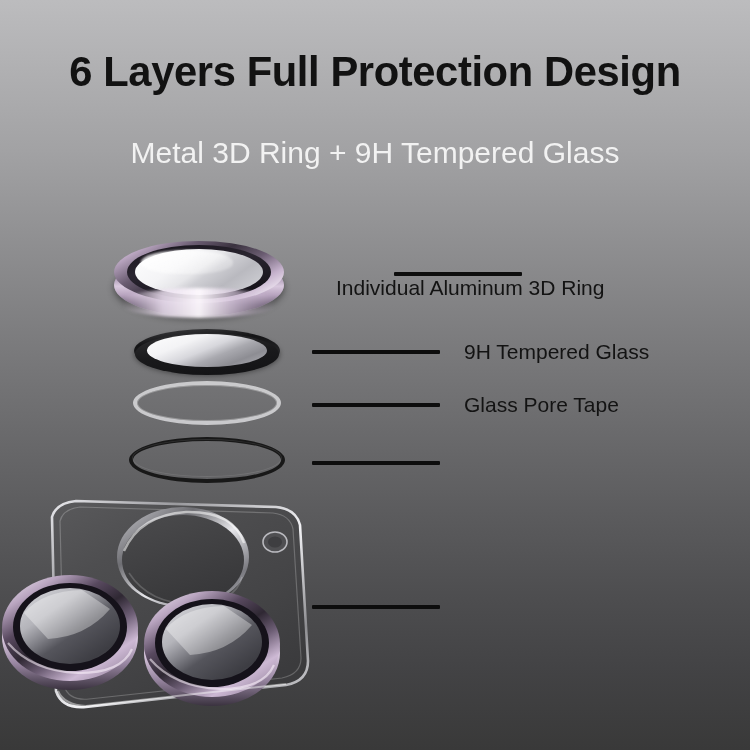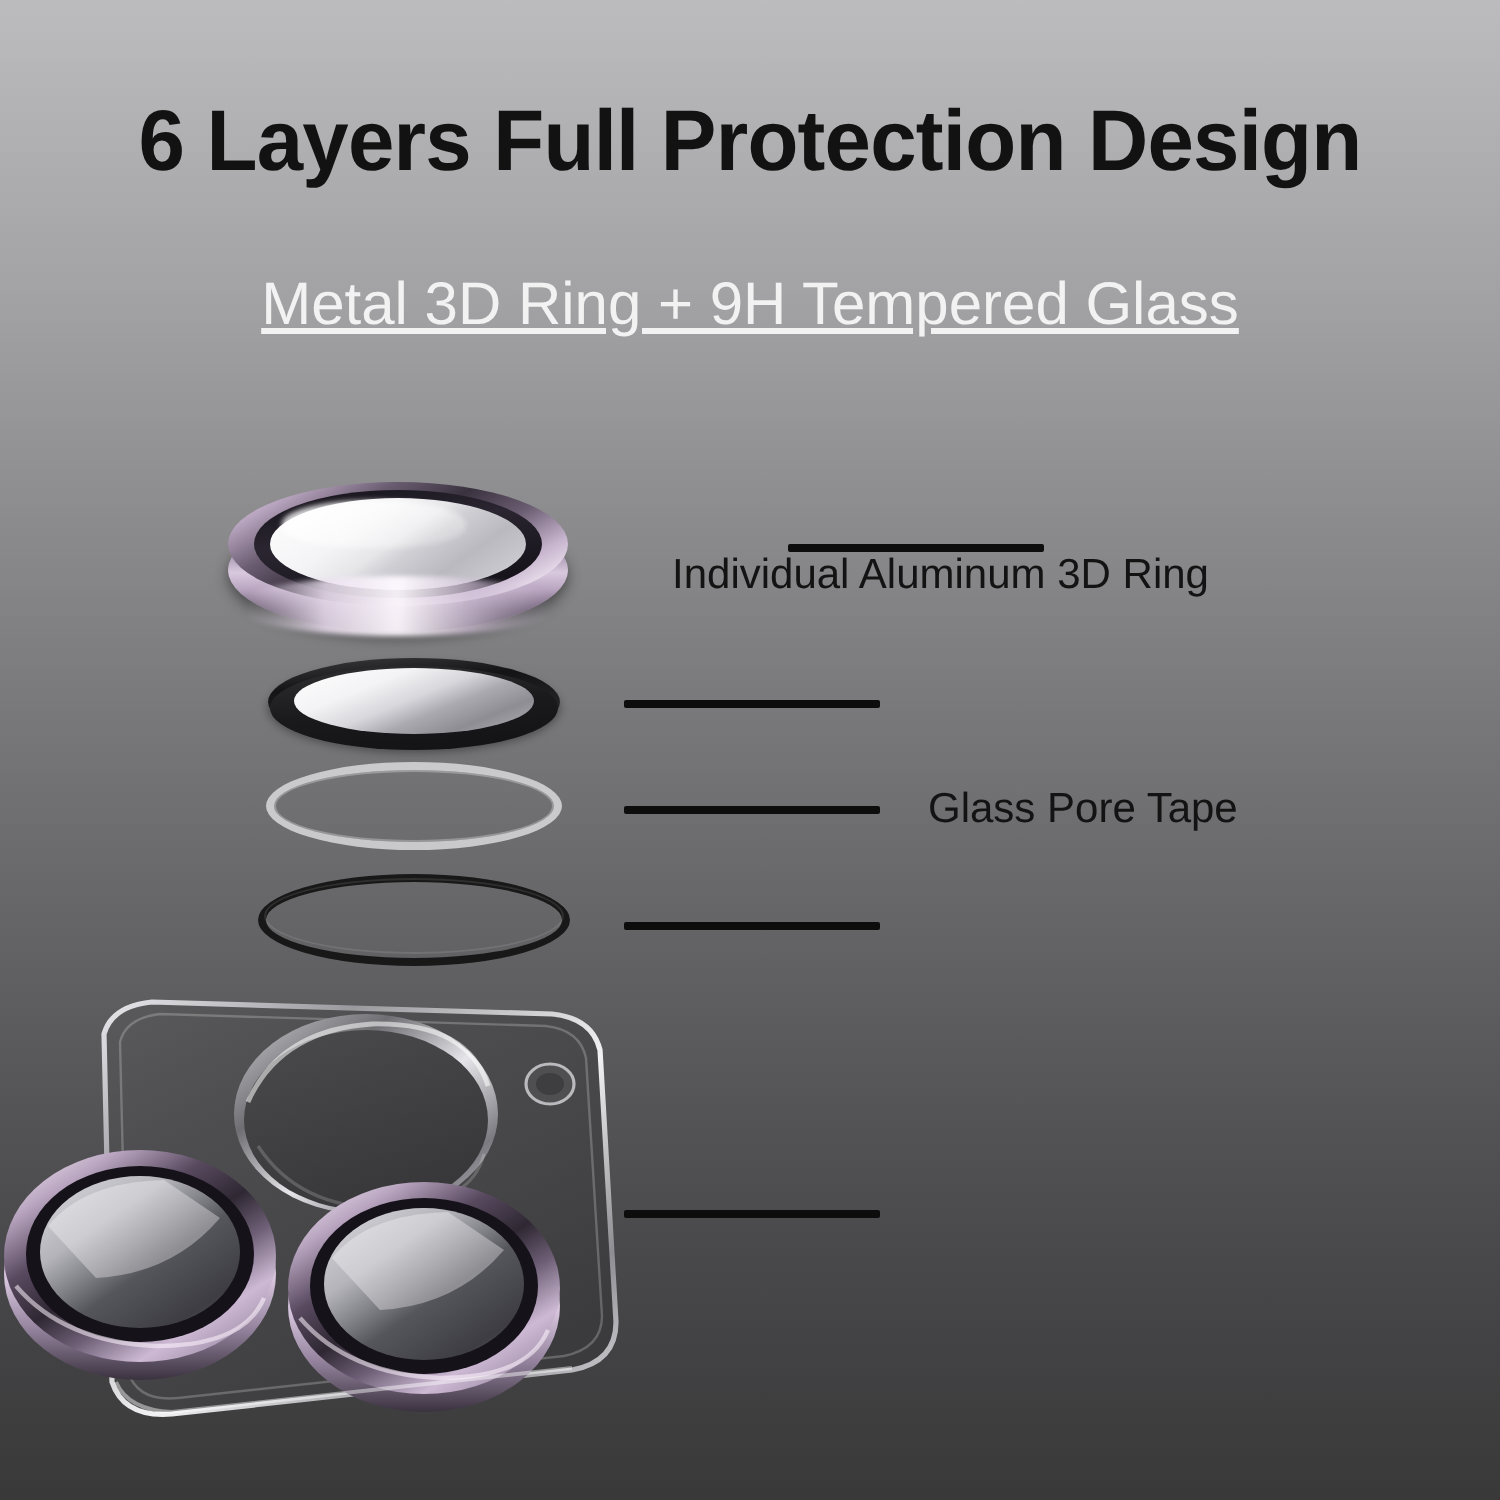--- a/index.html
+++ b/index.html
@@ -185,21 +185,21 @@
   
   .nosel { user-select: none; }
 </style>
 </head>
 <body>
 
 <div id="stage" style="background: linear-gradient(rgb(188, 188, 190) 0%, rgb(162, 162, 164) 20%, rgb(142, 142, 144) 33%, rgb(124, 124, 126) 45%, rgb(107, 107, 109) 57%, rgb(92, 92, 94) 68%, rgb(78, 78, 80) 79%, rgb(67, 67, 69) 89%, rgb(57, 57, 57) 100%);">
 
   <div id="title" class="nosel" style="color: rgb(18, 18, 18);">6 Layers Full Protection Design</div>
 
-  <div id="subtitle" class="nosel" style="color: rgb(242, 242, 242); text-decoration: underline;">Metal 3D Ring + 9H Tempered Glass</div>
+  <div id="subtitle" class="nosel" style="color: rgb(242, 242, 242);">Metal 3D Ring + 9H Tempered Glass</div>
 
   <div class="part" id="part-ring3d">
     <div class="metal-side"></div>
     <div class="metal-top"></div>
     <div class="bezel-black"></div>
     <div class="glass"></div>
     <div class="glass-glint"></div>
     <div class="rim-hi"></div>
   </div>
 
@@ -314,20 +314,21 @@
     </svg>
   </div>
 
   <div id="callout-layer">
       <div class="callout" style="top: 272px; flex-direction: column;">
         <div class="lead" style="background: rgb(13, 13, 13);"></div>
         <div class="ctext">Individual Aluminum 3D Ring</div>
       </div>
       <div class="callout" style="top: 340px;">
         <div class="lead" style="background: rgb(13, 13, 13);"></div>
+        <div class="ctext">9H Tempered Glass</div>
       </div>
       <div class="callout" style="top: 393px;">
         <div class="lead" style="background: rgb(13, 13, 13);"></div>
         <div class="ctext">Glass Pore Tape</div>
       </div>
       <div class="callout" style="top: 451px;">
         <div class="lead" style="background: rgb(13, 13, 13);"></div>
       </div>
       <div class="callout" style="top: 595px;">
         <div class="lead" style="background: rgb(13, 13, 13);"></div>

